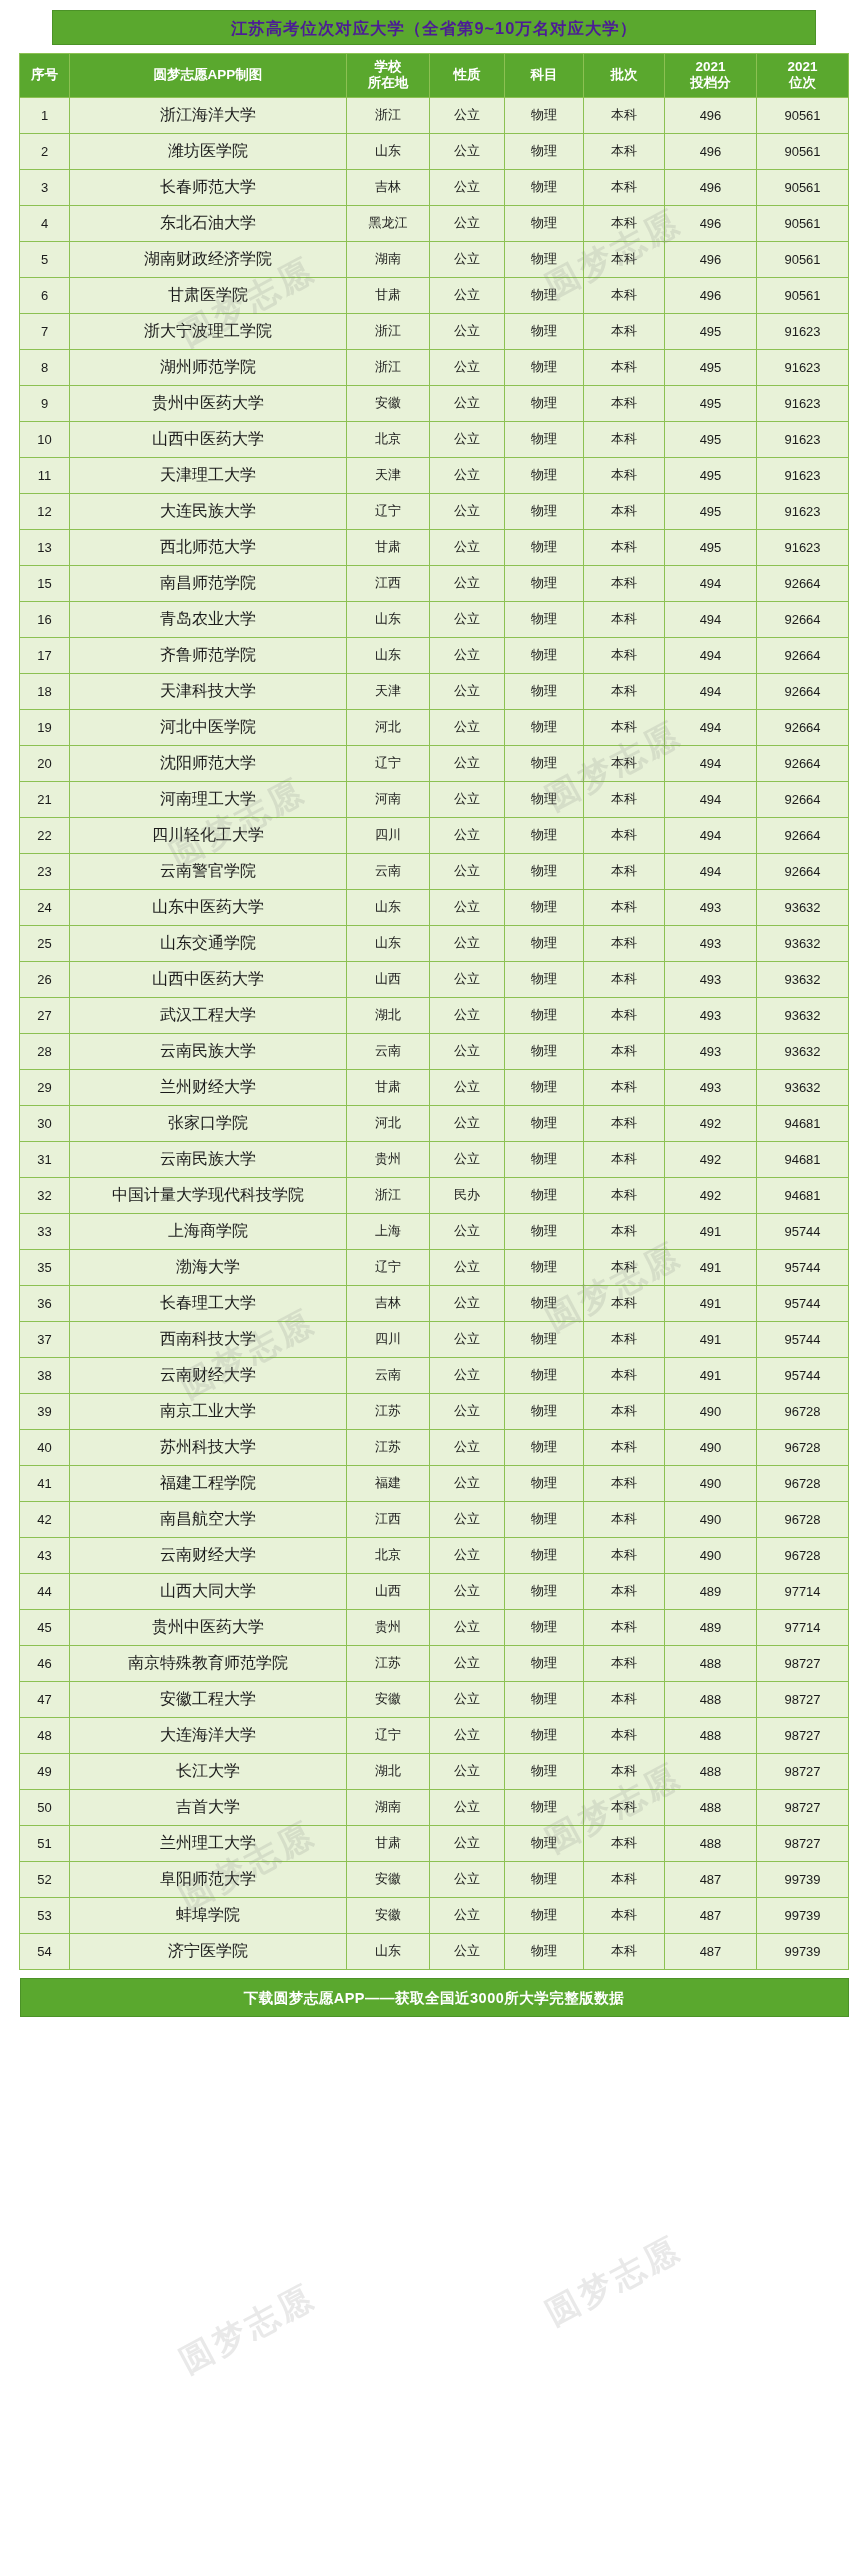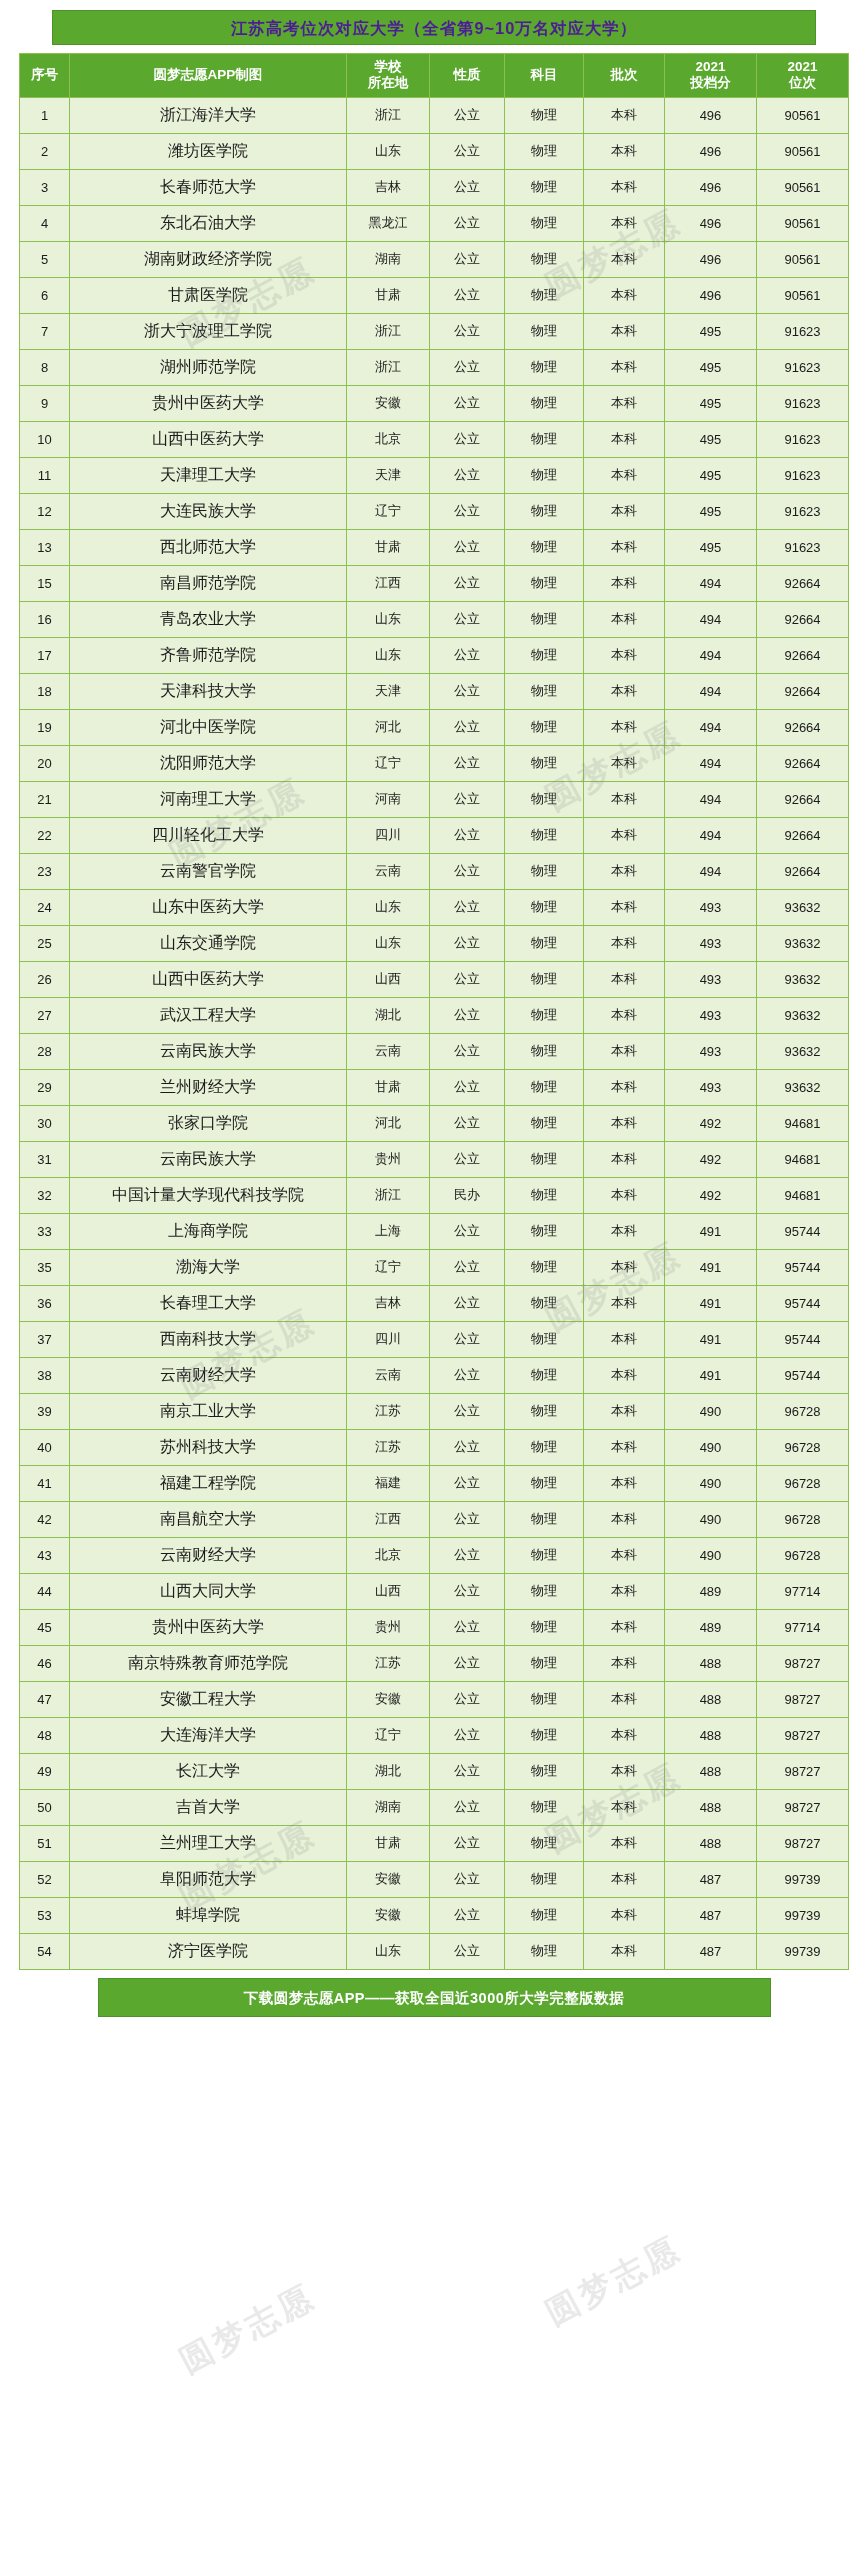--- a/index.html
+++ b/index.html
@@ -69,21 +69,21 @@
   }
   .col-idx { width: 50px; }
   .col-uni { width: 277px; }
   .col-loc { width: 83px; }
   .col-type { width: 75px; }
   .col-subj { width: 79px; }
   .col-batch { width: 81px; }
   .col-score { width: 92px; }
   .col-rank { width: 92px; }
   .footer-bar {
-    width: 673px;
+    width: 829px;
     margin: 0 auto 11.6px auto;
     background: #5aa82e;
     color: #ffffff;
     text-align: center;
     font-size: 14.5px;
     font-weight: bold;
     height: 39px;
     line-height: 39px;
     border: 1px solid #4b9227;
     letter-spacing: 0.5px;

